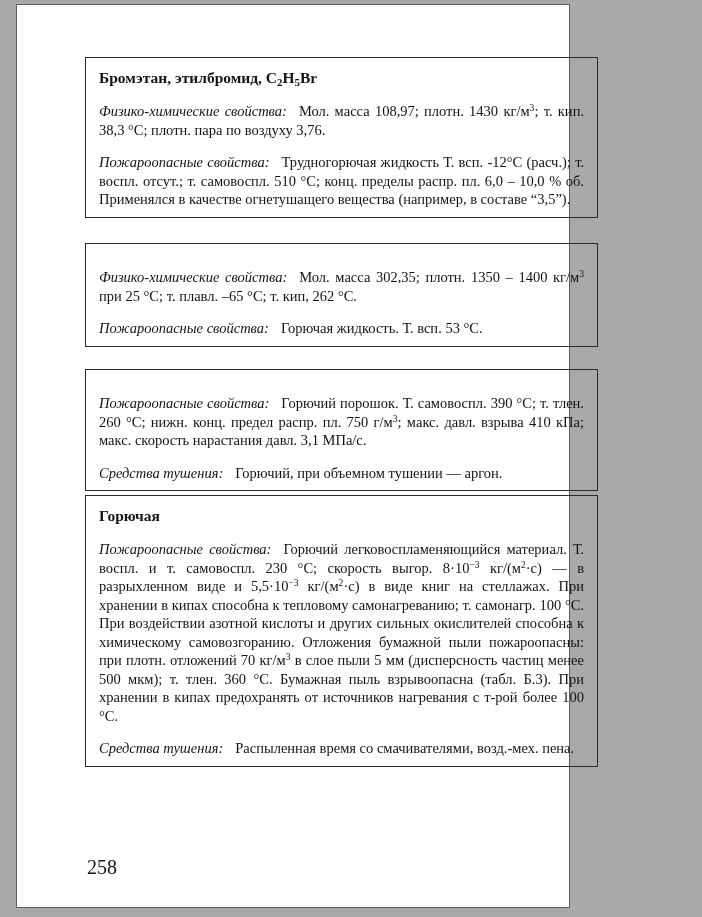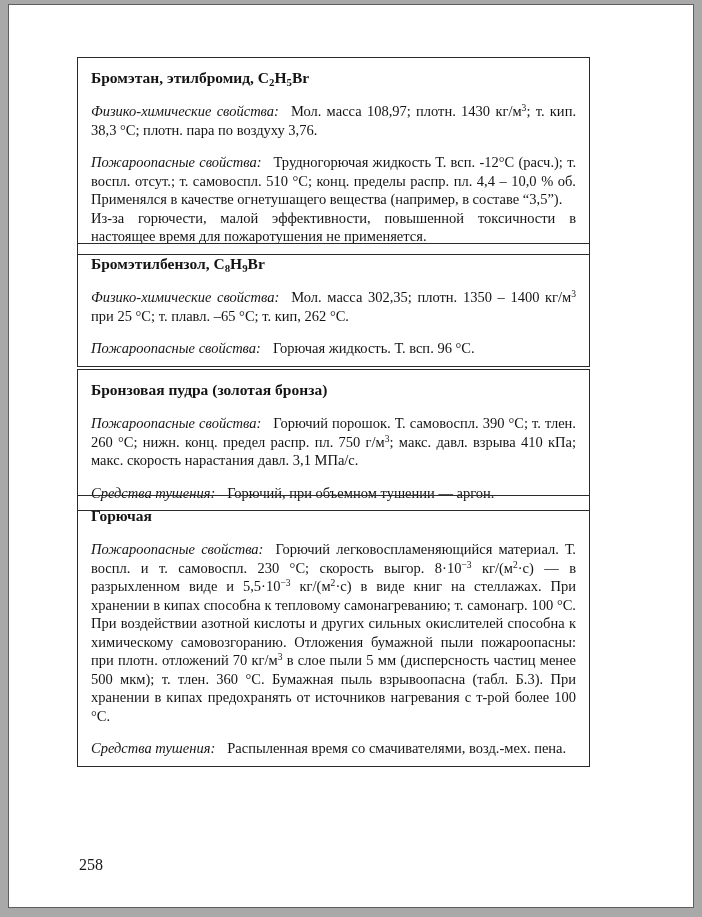--- a/index.html
+++ b/index.html
@@ -2,21 +2,21 @@
 <html lang="ru" style="--canvas: #a9a9a9; --page-background: #ffffff; --page-border: #5f5f5f; --card-border: #2b2b2b; --text: #141414;"><head>
 <meta charset="utf-8">
 <style>
   html, body { margin: 0; padding: 0; }
   body {
     width: 702px; height: 917px; position: relative; overflow: hidden;
     background: var(--canvas, #a9a9a9);
     font-family: "Liberation Serif", "DejaVu Serif", serif;
   }
   .page {
-    position: absolute; left: 8px; top: 4px; width: 686px; height: 904px;
+    position: absolute; left: 16px; top: 4px; width: 554px; height: 904px;
     box-sizing: border-box;
     background: var(--page-background, #ffffff);
     border: 1px solid var(--page-border, #5f5f5f);
   }
   .box {
     position: absolute; left: 68px; width: 513px; box-sizing: border-box;
     border: 1px solid var(--card-border, #2b2b2b);
     padding: 10px 13px 8px 13px;
     color: var(--text, #141414);
     font-size: 14.5px; line-height: 18.5px; text-align: justify;
@@ -31,43 +31,40 @@
   }
   .para { margin: 14px 0 0 0; }
   .para.cont { margin-top: 0; }
   .lead { font-style: italic; padding-right: 12px; }
   sub, sup { font-size: 0.66em; line-height: 0; vertical-align: baseline; position: relative; }
   sup { top: -0.5em; }
   sub { top: 0.28em; }
   .title sub { top: 0.24em; font-size: 0.7em; }
   .page-number {
     position: absolute; left: 70px; top: 851px;
-    font-size: 16px; color: var(--text, #141414);
+    font-size: 20px; color: var(--text, #141414);
   }
 </style>
 </head>
 <body>
 
 <div class="page">
 
   <section class="box box-1">
     <h2 class="title"><span>Бромэтан, этилбромид, C</span><sub>2</sub><span>H</span><sub>5</sub><span>Br</span></h2>
     <p class="para"><span class="lead">Физико-химические свойства:</span><span><span>Мол. масса 108,97; плотн. 1430 кг/м</span><sup>3</sup><span>; т. кип. 38,3 °С; плотн. пара по воздуху 3,76.</span></span></p>
-    <p class="para"><span class="lead">Пожароопасные свойства:</span><span><span>Трудногорючая жидкость Т. всп. -12°С (расч.); т. воспл. отсут.; т. самовоспл. 510 °С; конц. пределы распр. пл. 4,4 – 10,0 % об. Применялся в качестве огнетушащего вещества (например, в составе “3,5”).</span></span></p>
-    <p class="para cont"><span><span>Из-за горючести, малой эффективности, повышенной токсичности в настоящее время для пожаротушения не применяется.</span></span></p>
+    <p class="para"><span class="lead">Пожароопасные свойства:</span><span><span>Трудногорючая жидкость Т. всп. -12°С (расч.); т. воспл. отсут.; т. самовоспл. 510 °С; конц. пределы распр. пл. 6,0 – 10,0 % об. Применялся в качестве огнетушащего вещества (например, в составе “3,5”).</span></span></p>
   </section>
 
   <section class="box box-2">
-    <h2 class="title"><span>Бромэтилбензол, C</span><sub>8</sub><span>H</span><sub>9</sub><span>Br</span></h2>
     <p class="para"><span class="lead">Физико-химические свойства:</span><span><span>Мол. масса 302,35; плотн. 1350 – 1400 кг/м</span><sup>3</sup><span> при 25 °С; т. плавл. –65 °С; т. кип, 262 °С.</span></span></p>
-    <p class="para"><span class="lead">Пожароопасные свойства:</span><span><span>Горючая жидкость. Т. всп. 96 °С.</span></span></p>
+    <p class="para"><span class="lead">Пожароопасные свойства:</span><span><span>Горючая жидкость. Т. всп. 53 °С.</span></span></p>
   </section>
 
   <section class="box box-3">
-    <h2 class="title"><span>Бронзовая пудра (золотая бронза)</span></h2>
     <p class="para"><span class="lead">Пожароопасные свойства:</span><span><span>Горючий порошок. Т. самовоспл. 390 °С; т. тлен. 260 °С; нижн. конц. предел распр. пл. 750 г/м</span><sup>3</sup><span>; макс. давл. взрыва 410 кПа; макс. скорость нарастания давл. 3,1 МПа/с.</span></span></p>
     <p class="para"><span class="lead">Средства тушения:</span><span><span>Горючий, при объемном тушении — аргон.</span></span></p>
   </section>
 
   <section class="box box-4">
     <h2 class="title"><span>Горючая</span></h2>
     <p class="para"><span class="lead">Пожароопасные свойства:</span><span><span>Горючий легковоспламеняющийся материал. Т. воспл. и т. самовоспл. 230 °С; скорость выгор. 8·10</span><sup>−3</sup><span> кг/(м</span><sup>2</sup><span>·с) — в разрыхленном виде и 5,5·10</span><sup>−3</sup><span> кг/(м</span><sup>2</sup><span>·с) в виде книг на стеллажах. При хранении в кипах способна к тепловому самонагреванию; т. самонагр. 100 °С. При воздействии азотной кислоты и других сильных окислителей способна к химическому самовозгоранию. Отложения бумажной пыли пожароопасны: при плотн. отложений 70 кг/м</span><sup>3</sup><span> в слое пыли 5 мм (дисперсность частиц менее 500 мкм); т. тлен. 360 °С. Бумажная пыль взрывоопасна (табл. Б.3). При хранении в кипах предохранять от источников нагревания с т-рой более 100 °С.</span></span></p>
     <p class="para"><span class="lead">Средства тушения:</span><span><span>Распыленная время со смачивателями, возд.-мех. пена.</span></span></p>
   </section>
 

